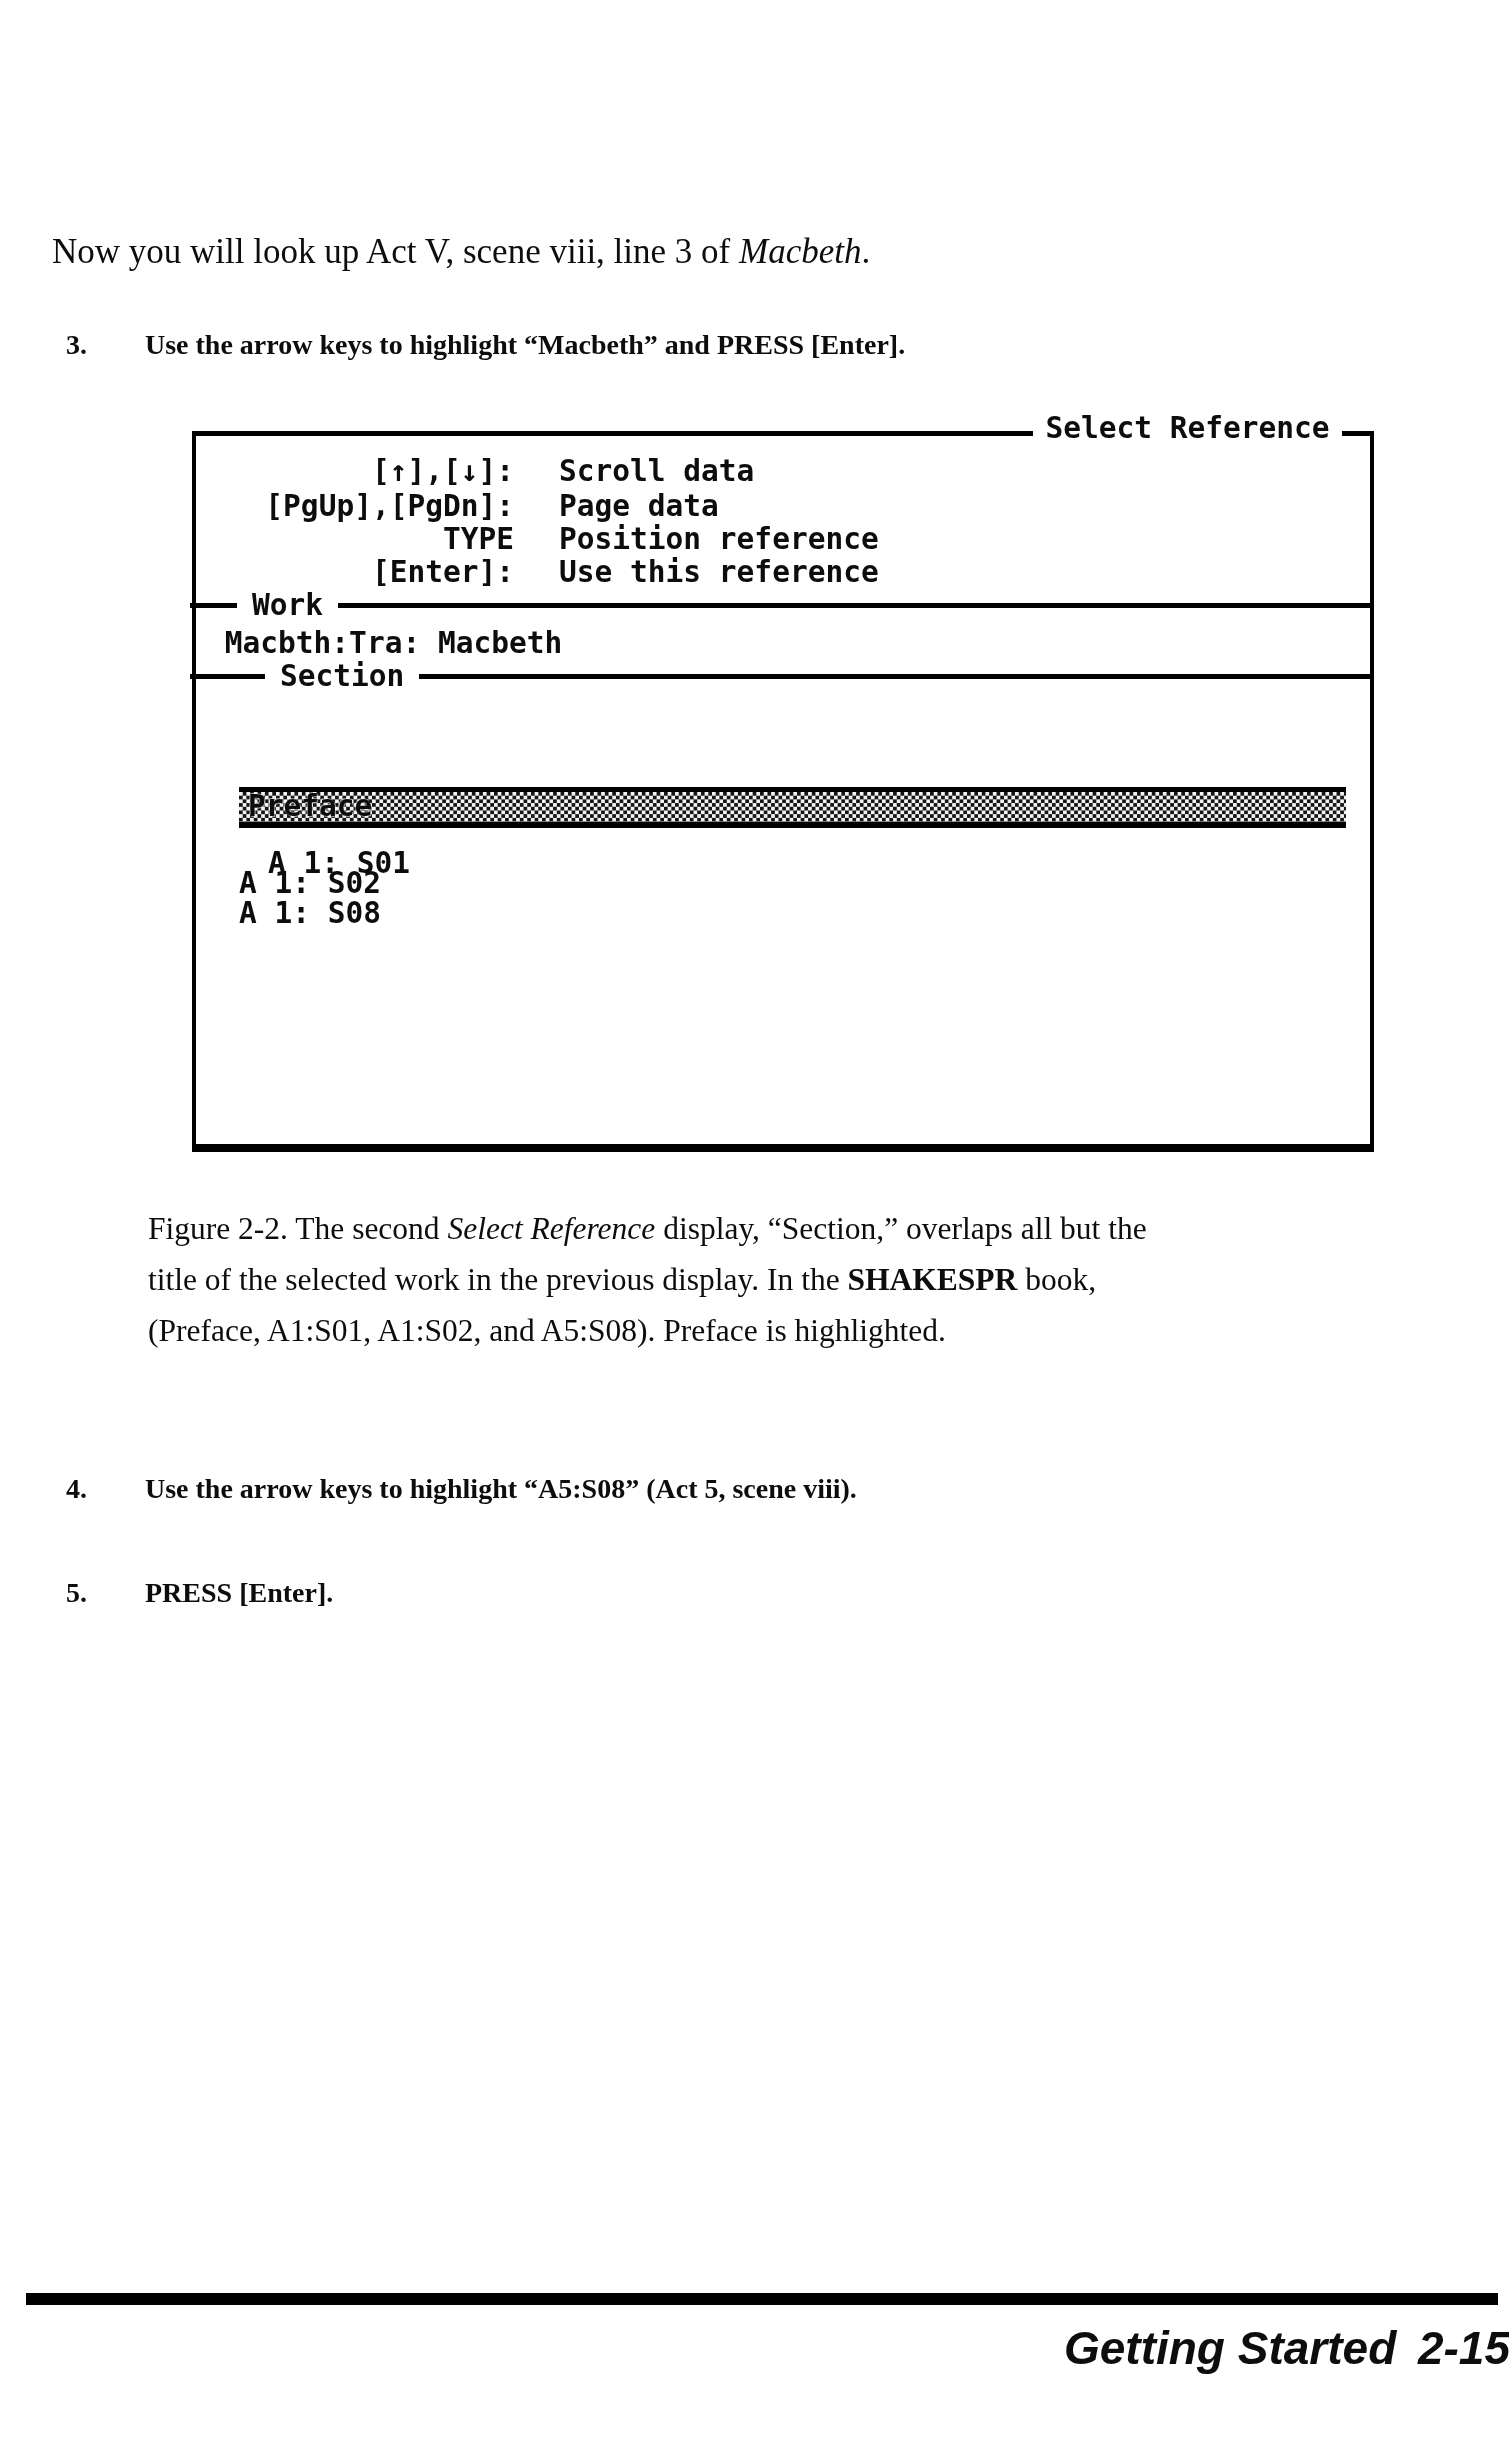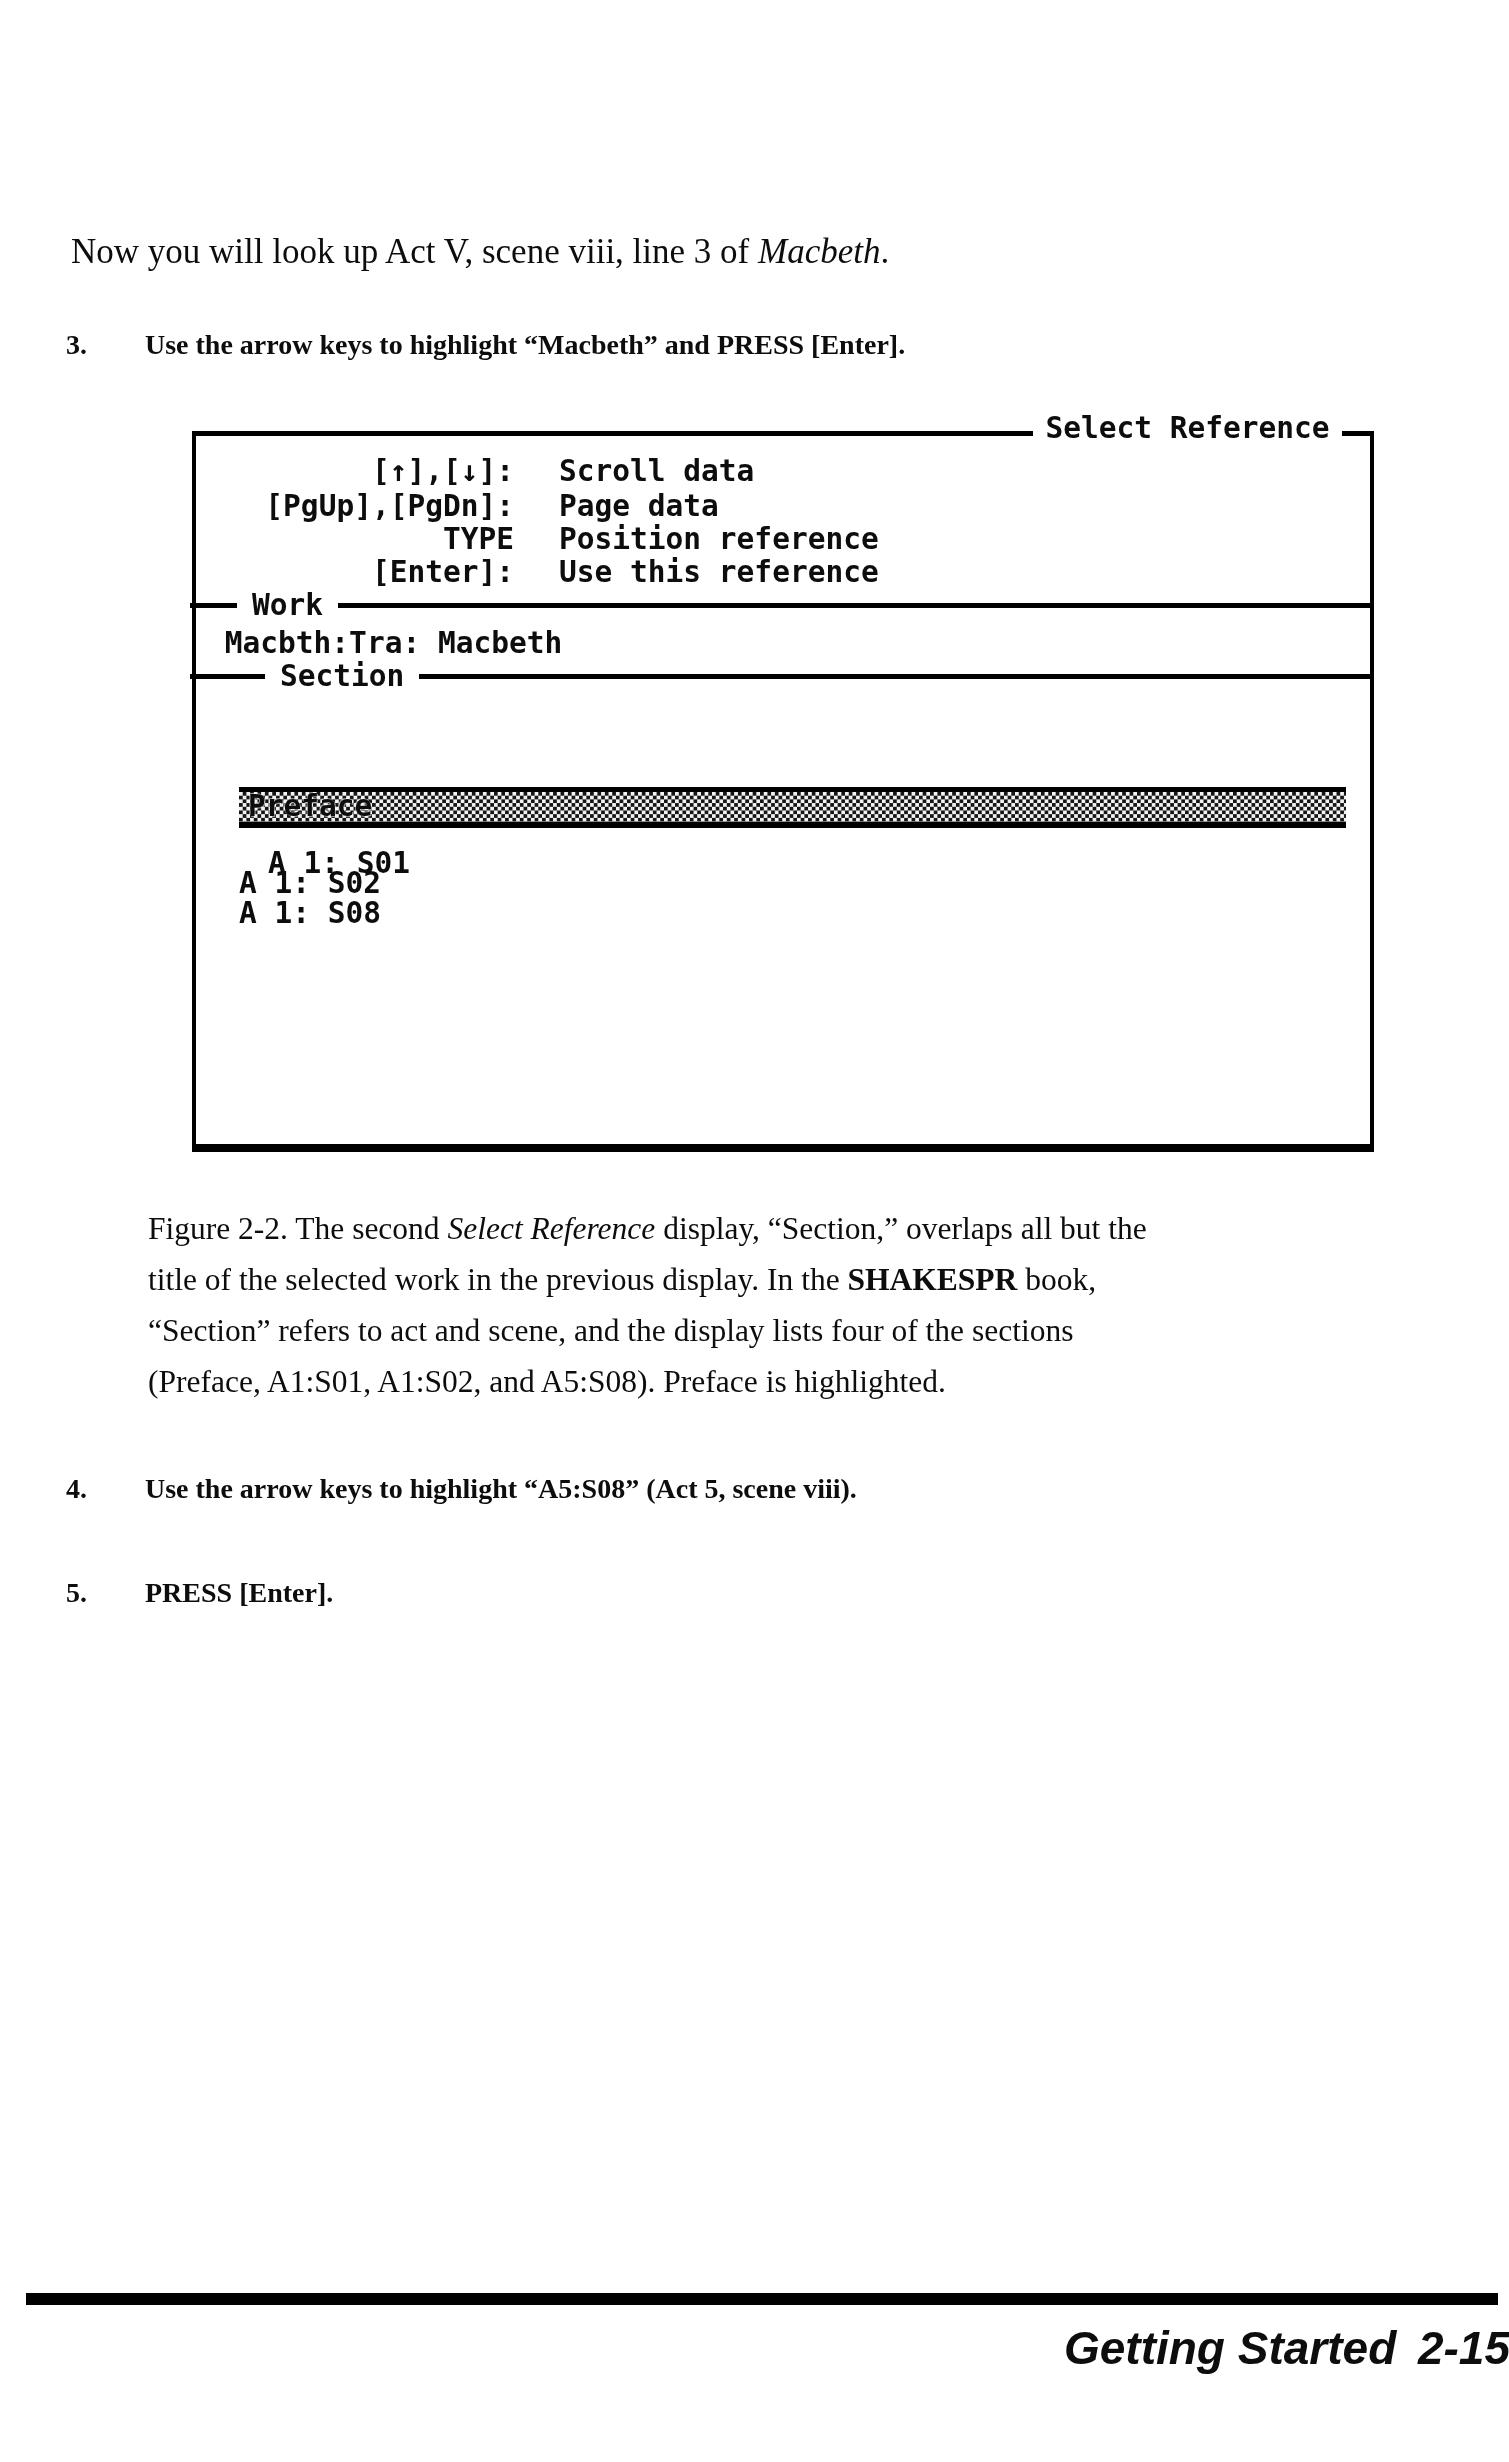--- a/index.html
+++ b/index.html
@@ -6,21 +6,21 @@
   .page{
     position:relative;
     width:1510px;height:2482px;
     background:#ffffff;
     overflow:hidden;
     font-family:"Liberation Serif", serif;
     color:#0d0d0d;
   }
   
   .intro{
-    position:absolute;left:71px;top:228px;margin:0;
+    position:absolute;left:52px;top:228px;margin:0;
     font-size:35px;line-height:47px;white-space:nowrap;
   }
   .intro i{font-style:italic;}
   .step{
     position:absolute;left:66px;margin:0;
     font-size:28px;line-height:47px;font-weight:bold;white-space:nowrap;
   }
   .step .num{display:inline-block;width:79px;}
   .step3{top:321px;}
   .step4{top:1465px;}
@@ -130,21 +130,20 @@
 
     <div class="list-item li-preface">Preface</div>
     <div class="list-item li1">A 1: S01</div>
     <div class="list-item li2">A 1: S02</div>
     <div class="list-item li3">A 1: S08</div>
   </div>
 
   <p class="caption">
     <span class="cline"><span>Figure 2-2.  The second </span><i>Select Reference</i><span> display, “Section,” overlaps all but the</span></span>
     <span class="cline"><span>title of the selected work in the previous display.  In the </span><b>SHAKESPR</b><span> book,</span></span>
-    <span class="cline">“Section” refers to act and scene, and the display lists four of the sections</span>
     <span class="cline">(Preface, A1:S01, A1:S02, and A5:S08).  Preface is highlighted.</span>
   </p>
 
   <div class="step step4">
     <span class="num">4.</span><span class="stext">Use the arrow keys to highlight “A5:S08” (Act 5, scene viii).</span>
   </div>
 
   <div class="step step5">
     <span class="num">5.</span><span class="stext">PRESS [Enter].</span>
   </div>

